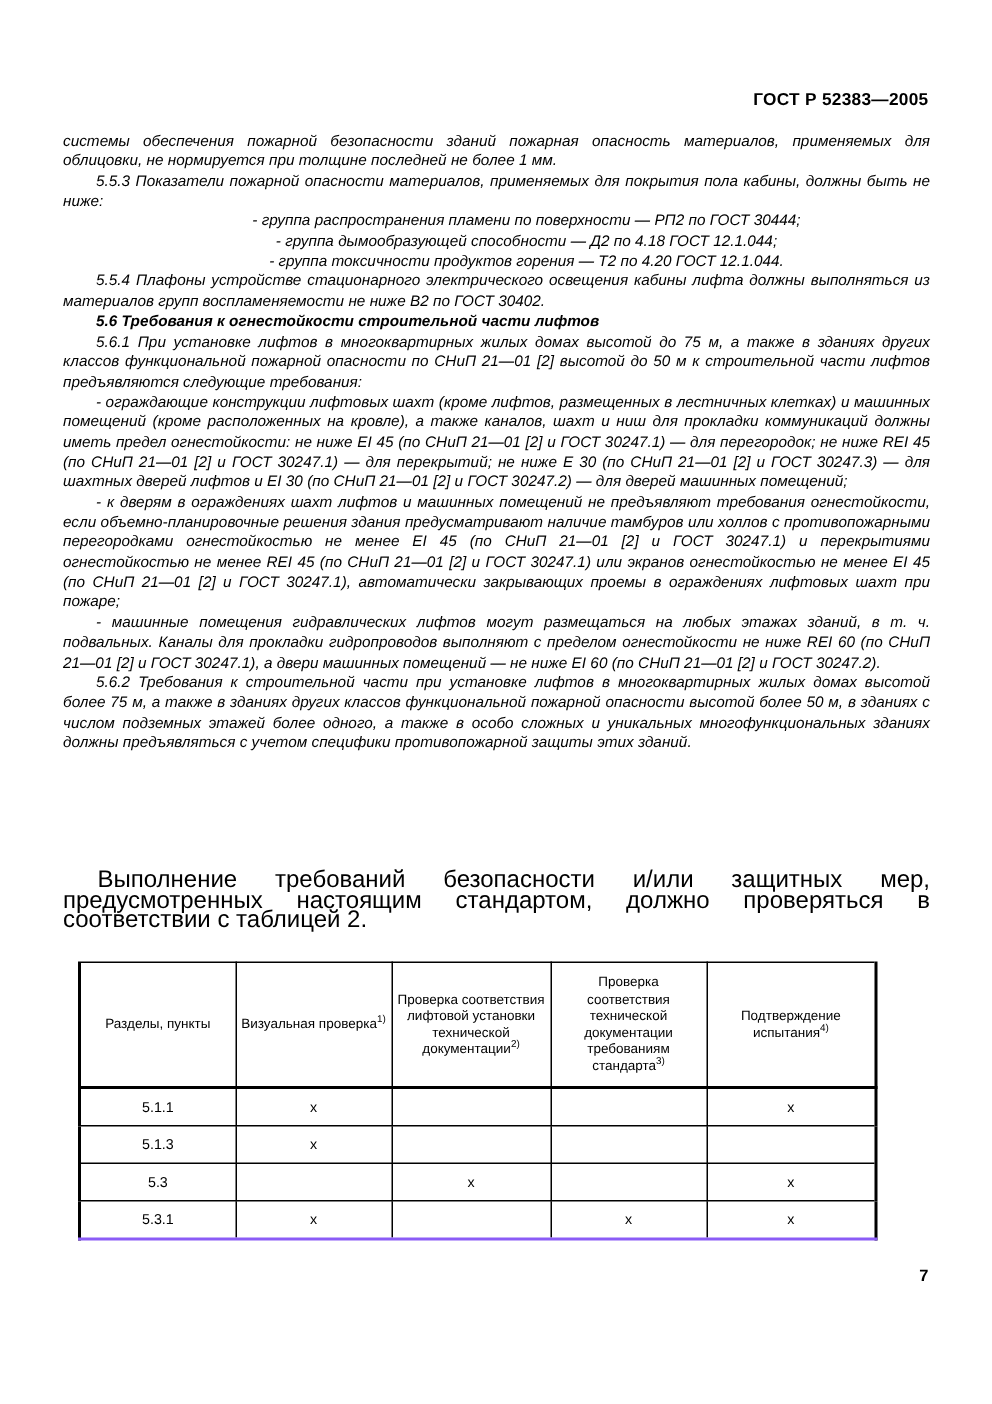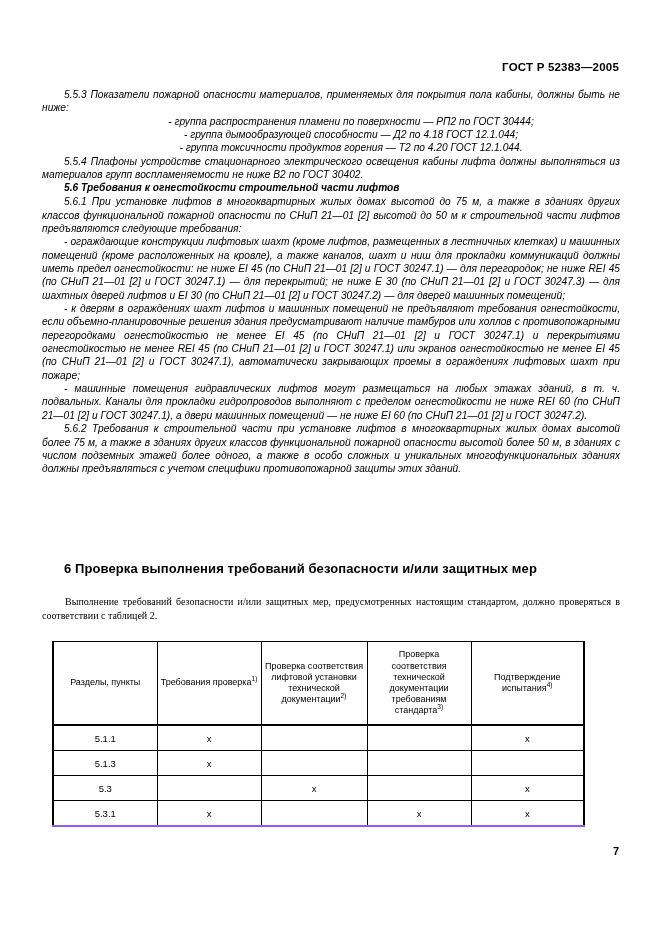--- a/index.html
+++ b/index.html
@@ -76,25 +76,24 @@
   .section6-title {
     margin: 0;
     font-size: 13px;
     font-weight: bold;
     letter-spacing: 0.1px;
     padding-left: 22px;
   }
   .section6-body {
     margin: 0;
     margin-top: 19px;
-    font-size: 10px;
+    font-size: 16px;
     line-height: 13.6px;
     text-align: justify;
     text-indent: 23px;
-    font-family: Liberation Serif, serif;
   }
   .table-caption {
     margin: 0;
     margin-top: 20px;
     font-size: 10px;
     letter-spacing: 0.1px;
   }
   .sp-out { letter-spacing: 2.2px; }
 
   
@@ -154,50 +153,50 @@
   }
 </style>
 </head>
 <body>
 
 <div class="page">
 
   <div class="doc-header">ГОСТ Р 52383—2005</div>
 
   <div class="body-block">
+    <p class="para">системы обеспечения пожарной безопасности зданий пожарная опасность материалов, применяемых для облицовки, не нормируется при толщине последней не более 1 мм.</p>
     <p class="para indent">5.5.3  Показатели пожарной опасности материалов, применяемых для покрытия пола кабины, должны быть не ниже:</p>
     <p class="para bullet">- группа распространения пламени по поверхности — РП2 по ГОСТ 30444;</p>
     <p class="para bullet">- группа дымообразующей способности — Д2 по 4.18 ГОСТ 12.1.044;</p>
     <p class="para bullet">- группа токсичности продуктов горения — Т2 по 4.20 ГОСТ 12.1.044.</p>
     <p class="para indent">5.5.4  Плафоны устройстве стационарного электрического освещения кабины лифта должны выполняться из материалов групп воспламеняемости не ниже В2 по ГОСТ 30402.</p>
     <p class="heading-sub">5.6  Требования к огнестойкости строительной части лифтов</p>
     <p class="para indent">5.6.1  При установке лифтов в многоквартирных жилых домах высотой до 75 м, а также в зданиях других классов функциональной пожарной опасности по СНиП 21—01 [2] высотой до 50 м к строительной части лифтов предъявляются следующие требования:</p>
     <p class="para indent">- ограждающие конструкции лифтовых шахт (кроме лифтов, размещенных в лестничных клетках) и машинных помещений (кроме расположенных на кровле), а также каналов, шахт и ниш для прокладки коммуникаций должны иметь предел огнестойкости: не ниже EI 45 (по СНиП 21—01 [2] и ГОСТ 30247.1) — для перегородок; не ниже REI 45 (по СНиП 21—01 [2] и ГОСТ 30247.1) — для перекрытий; не ниже E 30 (по СНиП 21—01 [2] и ГОСТ 30247.3) — для шахтных дверей лифтов и EI 30 (по СНиП 21—01 [2] и ГОСТ 30247.2) — для дверей машинных помещений;</p>
     <p class="para indent">- к дверям в ограждениях шахт лифтов и машинных помещений не предъявляют требования огнестойкости, если объемно-планировочные решения здания предусматривают наличие тамбуров или холлов с противопожарными перегородками огнестойкостью не менее EI 45 (по СНиП 21—01 [2] и ГОСТ 30247.1) и перекрытиями огнестойкостью не менее REI 45 (по СНиП 21—01 [2] и ГОСТ 30247.1) или экранов огнестойкостью не менее EI 45 (по СНиП 21—01 [2] и ГОСТ 30247.1), автоматически закрывающих проемы в ограждениях лифтовых шахт при пожаре;</p>
     <p class="para indent">- машинные помещения гидравлических лифтов могут размещаться на любых этажах зданий, в т. ч. подвальных. Каналы для прокладки гидропроводов выполняют с пределом огнестойкости не ниже REI 60 (по СНиП 21—01 [2] и ГОСТ 30247.1), а двери машинных помещений — не ниже EI 60 (по СНиП 21—01 [2] и ГОСТ 30247.2).</p>
     <p class="para indent">5.6.2  Требования к строительной части при установке лифтов в многоквартирных жилых домах высотой более 75 м, а также в зданиях других классов функциональной пожарной опасности высотой более 50 м, в зданиях с числом подземных этажей более одного, а также в особо сложных и уникальных многофункциональных зданиях должны предъявляться с учетом специфики противопожарной защиты этих зданий.</p>
   </div>
 
   <div class="section6">
-    <p class="section6-title">6  Проверка выполнения требований безопасности и/или защитных мер</p>
     <p class="section6-body">Выполнение требований безопасности и/или защитных мер, предусмотренных настоящим стандартом, должно проверяться в соответствии с таблицей 2.</p>
   </div>
 
   <table class="cert-table">
     <colgroup>
       <col class="col-1">
         <col class="col-2">
         <col class="col-3">
         <col class="col-4">
         <col class="col-5">
     </colgroup>
     <thead>
       <tr>
         <th><span>Разделы, пункты</span></th>
-        <th><span>Требования проверка</span><sup>1)</sup></th>
+        <th><span>Визуальная проверка</span><sup>1)</sup></th>
         <th><span>Проверка соответствия лифтовой установки технической документации</span><sup>2)</sup></th>
         <th><span>Проверка соответствия технической документации требованиям стандарта</span><sup>3)</sup></th>
         <th><span>Подтверждение испытания</span><sup>4)</sup></th>
       </tr>
     </thead>
     <tbody>
       <tr>
         <td>5.1.1</td>
         <td class="mark">х</td>
         <td class="mark"></td>

